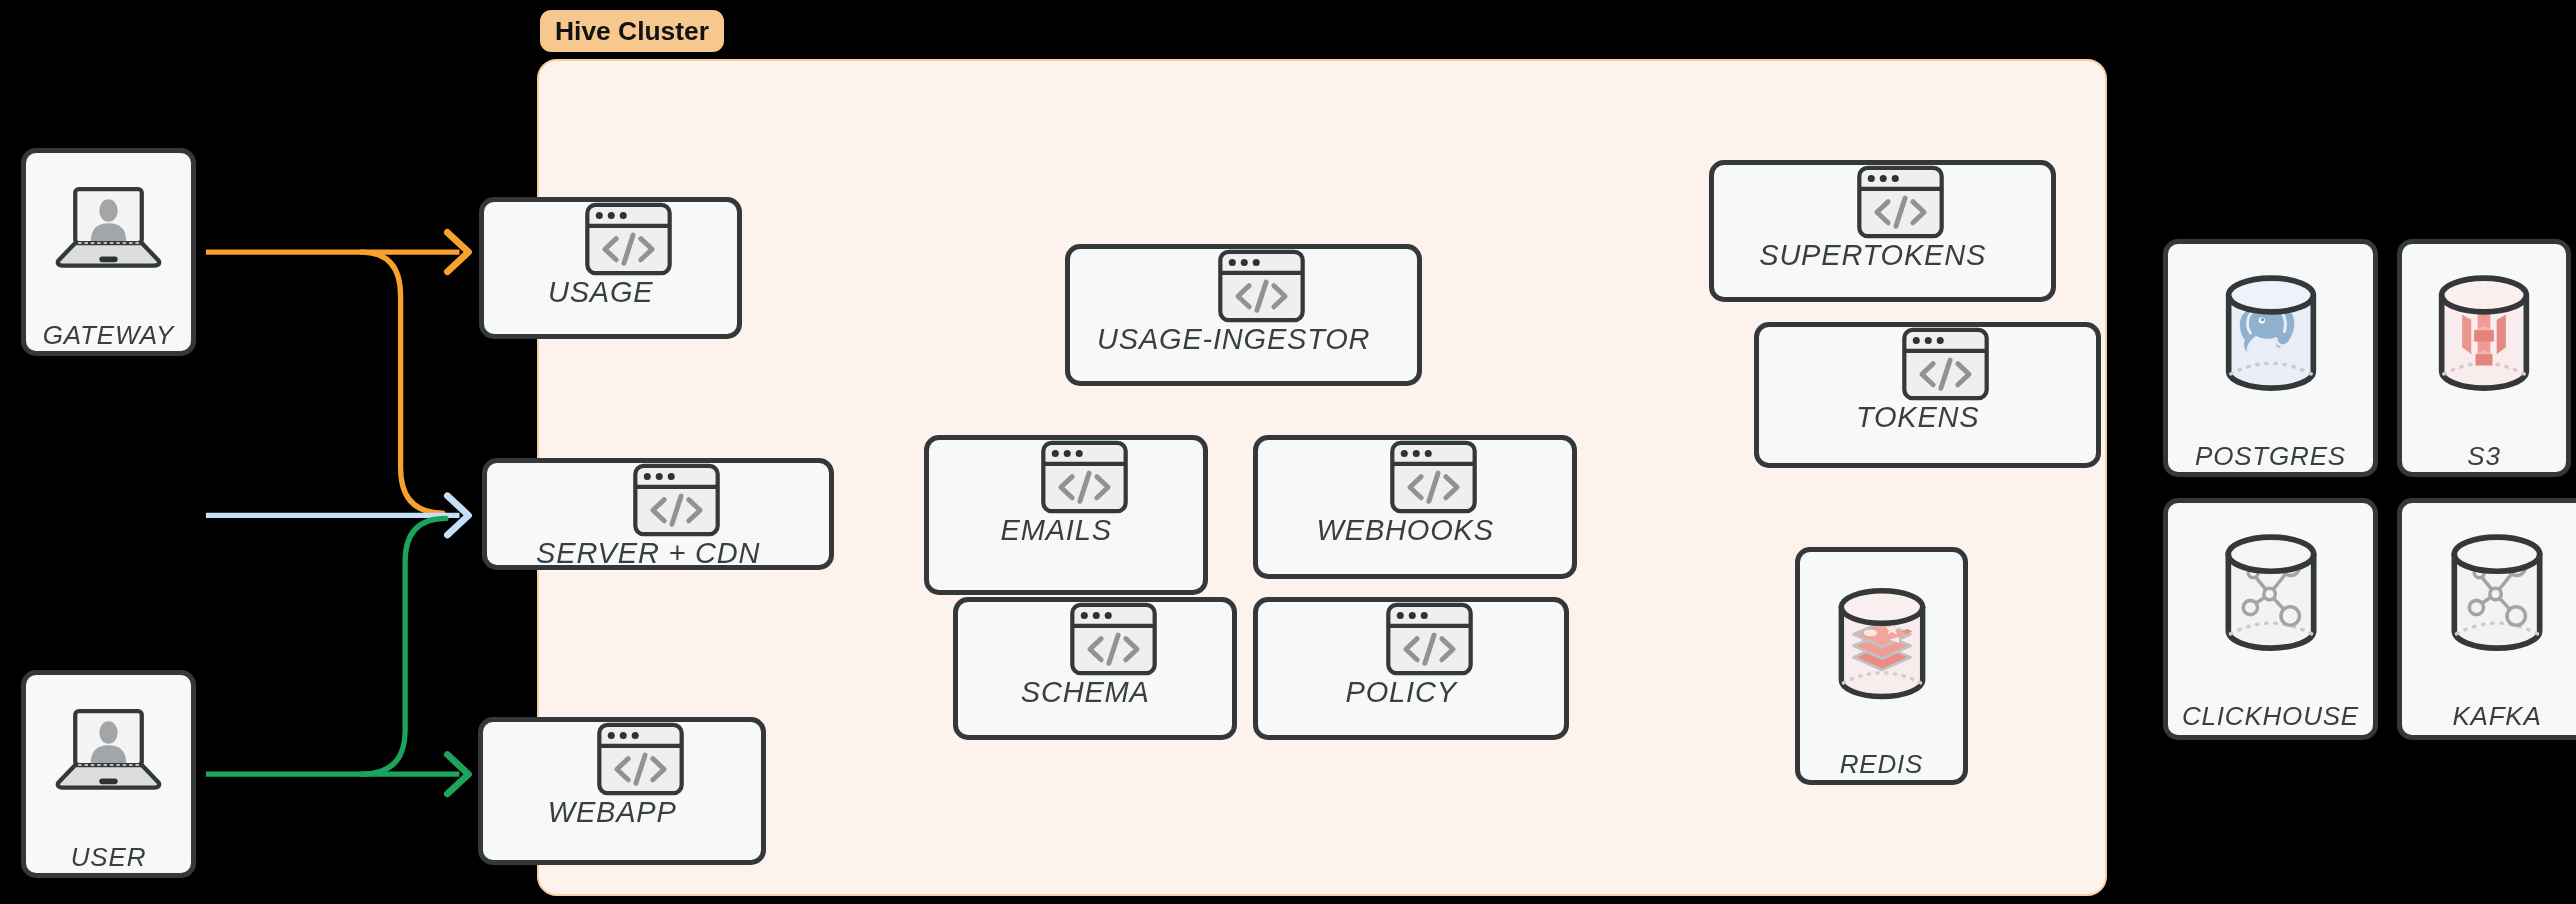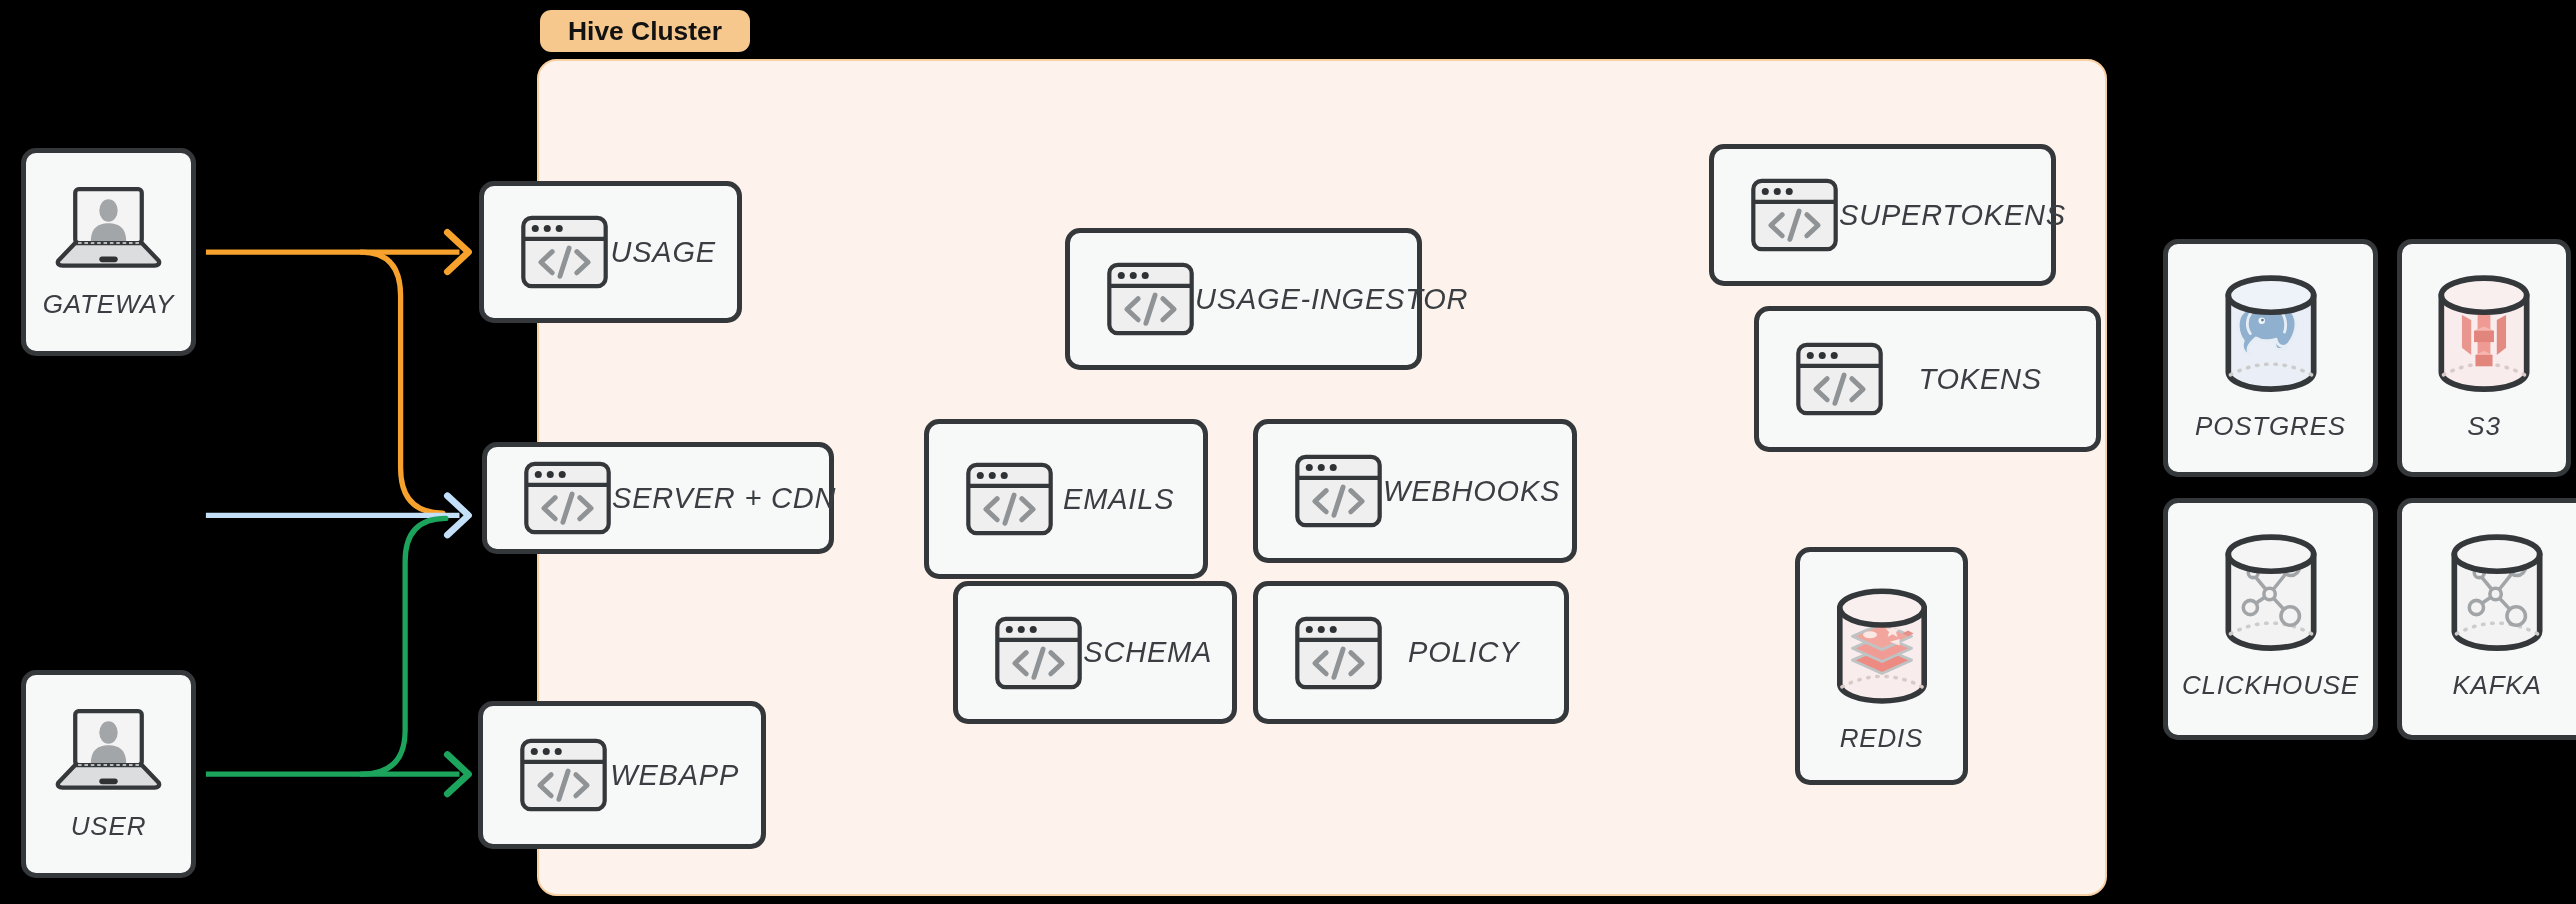--- a/index.html
+++ b/index.html
@@ -2,27 +2,27 @@
 <html style="font-size:12px"><head>
 <meta charset="utf-8">
 <style>
   html,body{margin:0;padding:0;background:#000;}
   #canvas{position:relative;width:2576px;height:904px;background:#000;overflow:hidden;
           font-family:"Liberation Sans",sans-serif;}
   
   #cluster{position:absolute;left:537px;top:59px;width:1570px;height:837px;
            background:#FDF3EC;border:2.3px solid #F7CFA2;border-radius:19.6px;box-sizing:border-box;}
   #cluster-pill{position:absolute;left:540px;top:9.8px;height:42px;line-height:42px;
-           background:#F6C88E;border-radius:11.3px;padding:0 28px;
+           background:#F6C88E;border-radius:11.3px;padding:0 15px;
            font-size:26.4px;font-weight:600;color:#121212;}
   
   .node{position:absolute;background:#F7F8F8;border:5.3px solid #35383B;border-radius:15px;
         box-sizing:border-box;display:flex;}
-  .node.h{flex-direction:row;align-items:center;}
-  .node.v{flex-direction:column;align-items:center;}
+  .node.h{flex-direction:column;align-items:center;margin-top:16px;}
+  .node.v{flex-direction:column;align-items:center;gap:31px;}
   .node.h .ic{width:89px;height:74px;margin-left:36px;flex:none;}
   .node.h .lbl{flex:1;text-align:center;padding-right:19.6px;}
   .lbl{font-style:italic;color:#3A3E42;font-size:29px;letter-spacing:0.8px;white-space:nowrap;}
   .node.v .lbl{font-size:26px;margin-top:12px;}
   .actor-ic{width:121px;height:92px;margin-top:32px;}
   .db-ic{width:112px;height:128px;margin-top:27px;}
   .redis-ic{width:110px;height:127px;margin-top:32px;}
   
   #edges{position:absolute;left:0;top:0;width:2576px;height:904px;pointer-events:none;}
   #symbols{position:absolute;width:0;height:0;overflow:hidden;}

